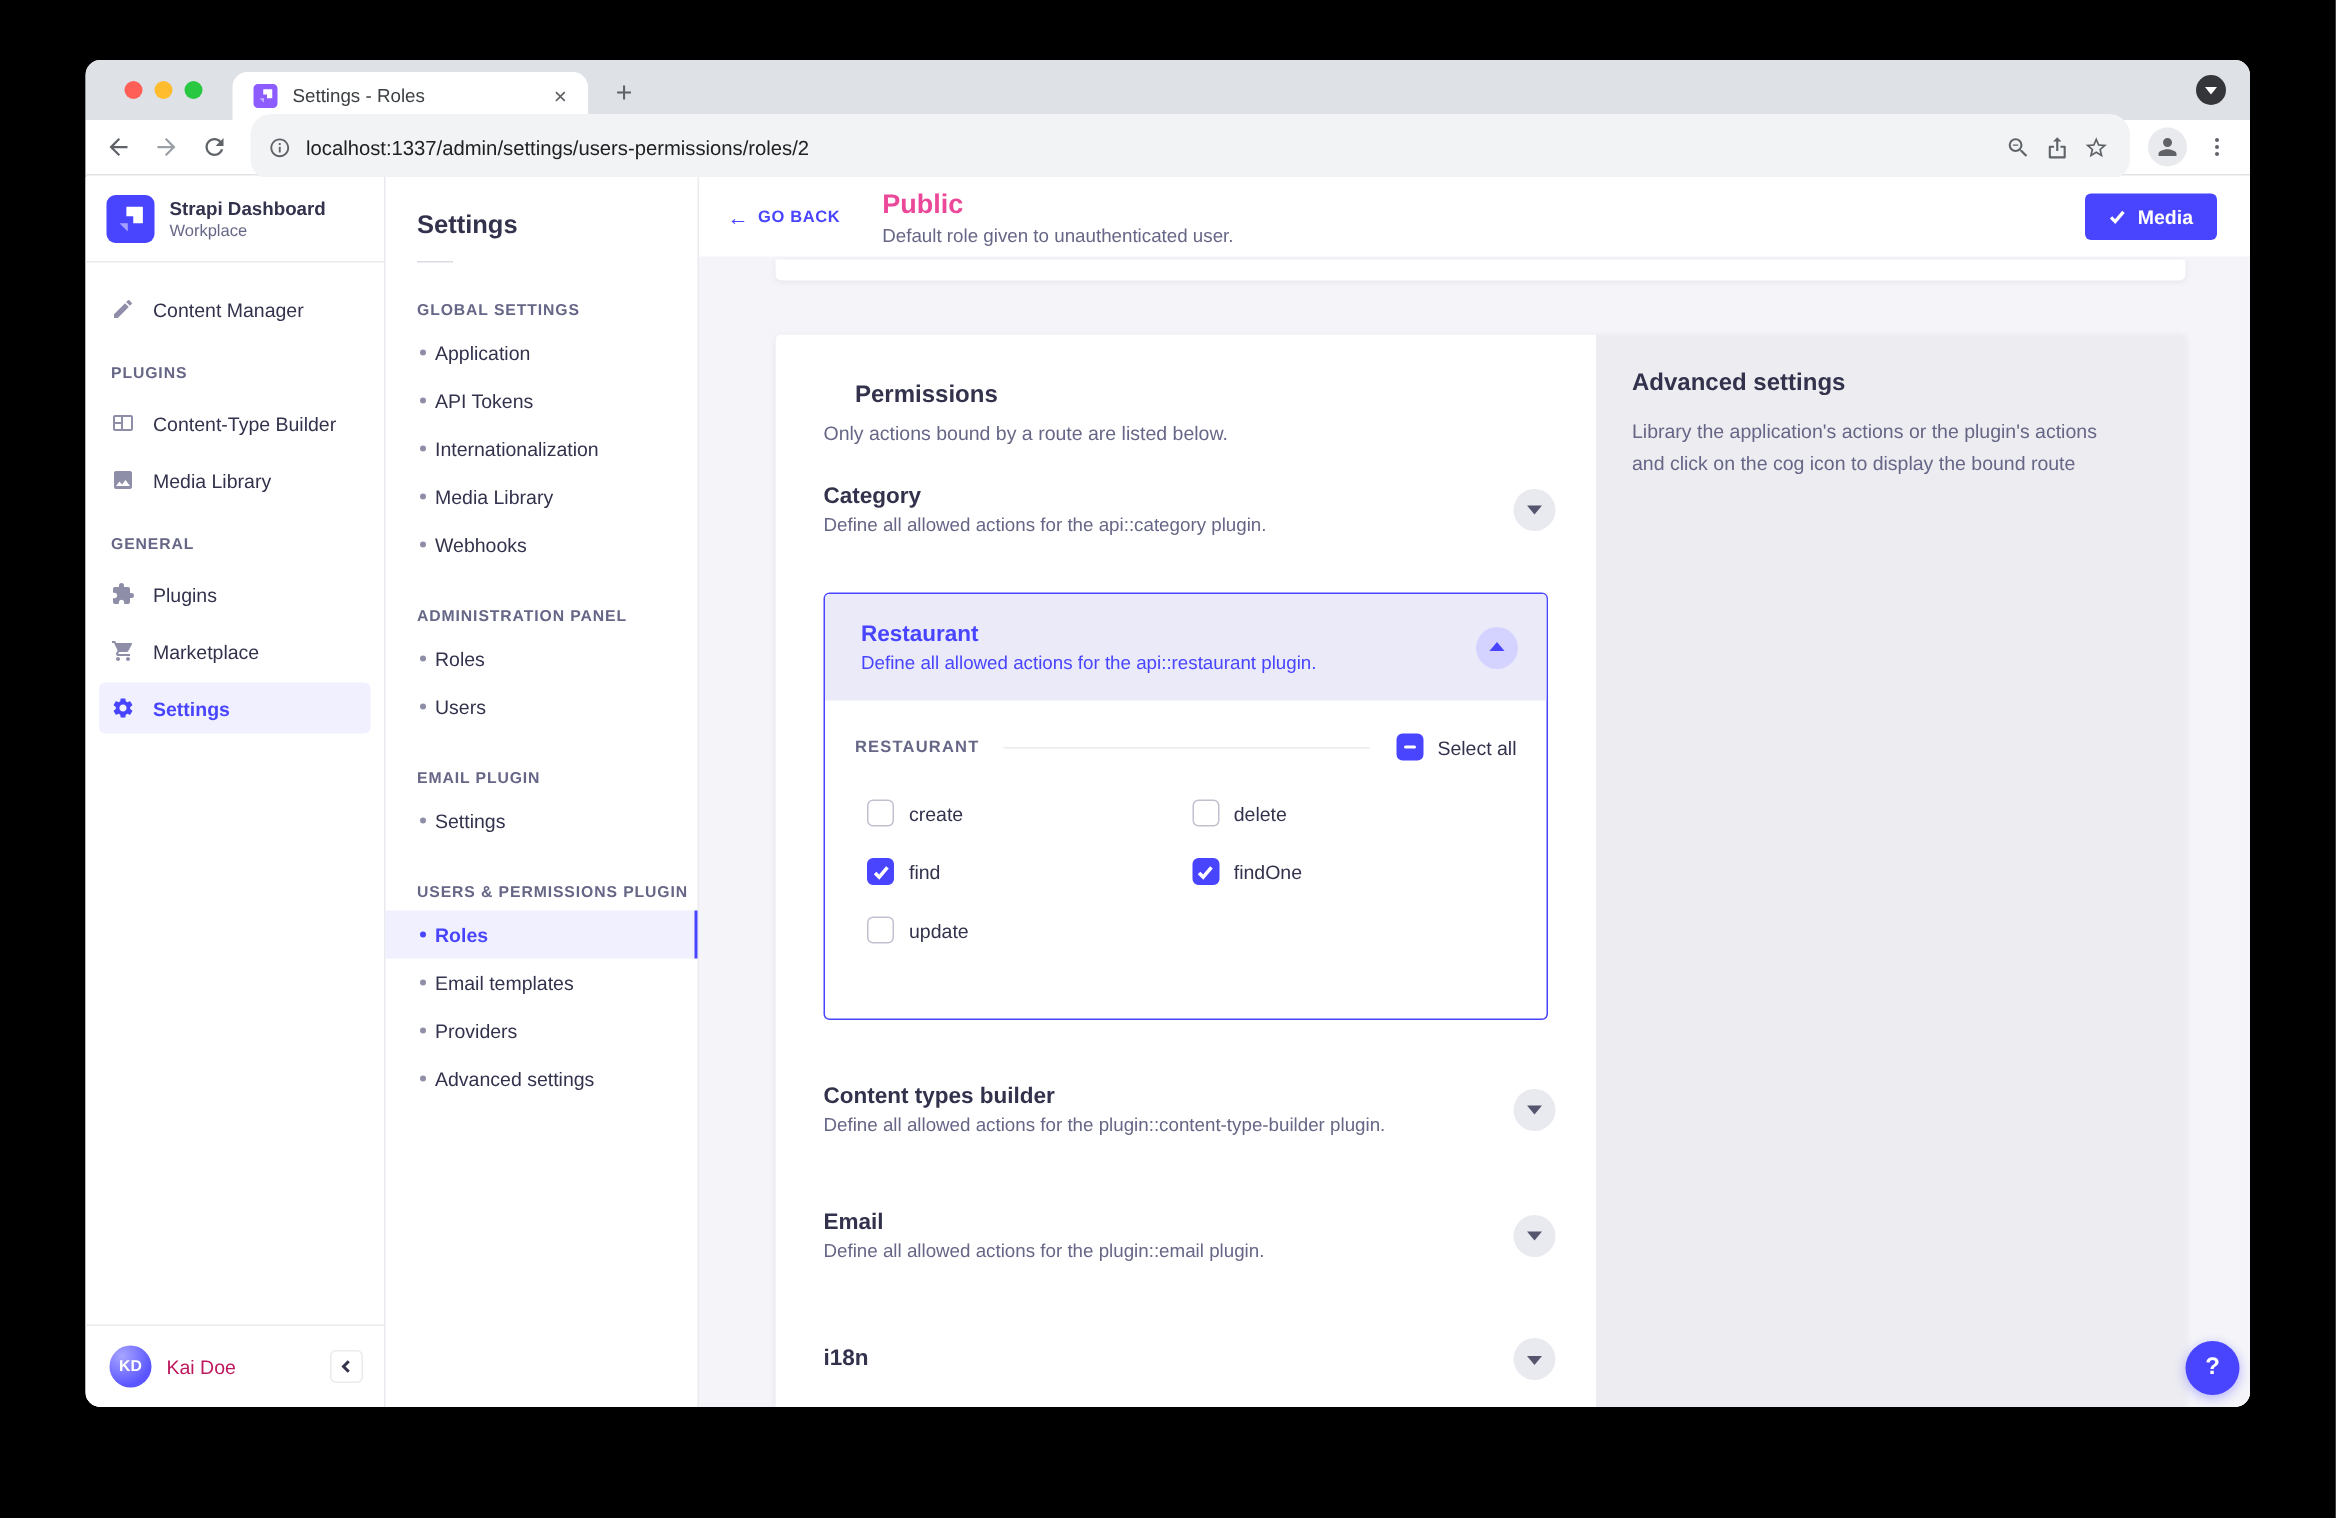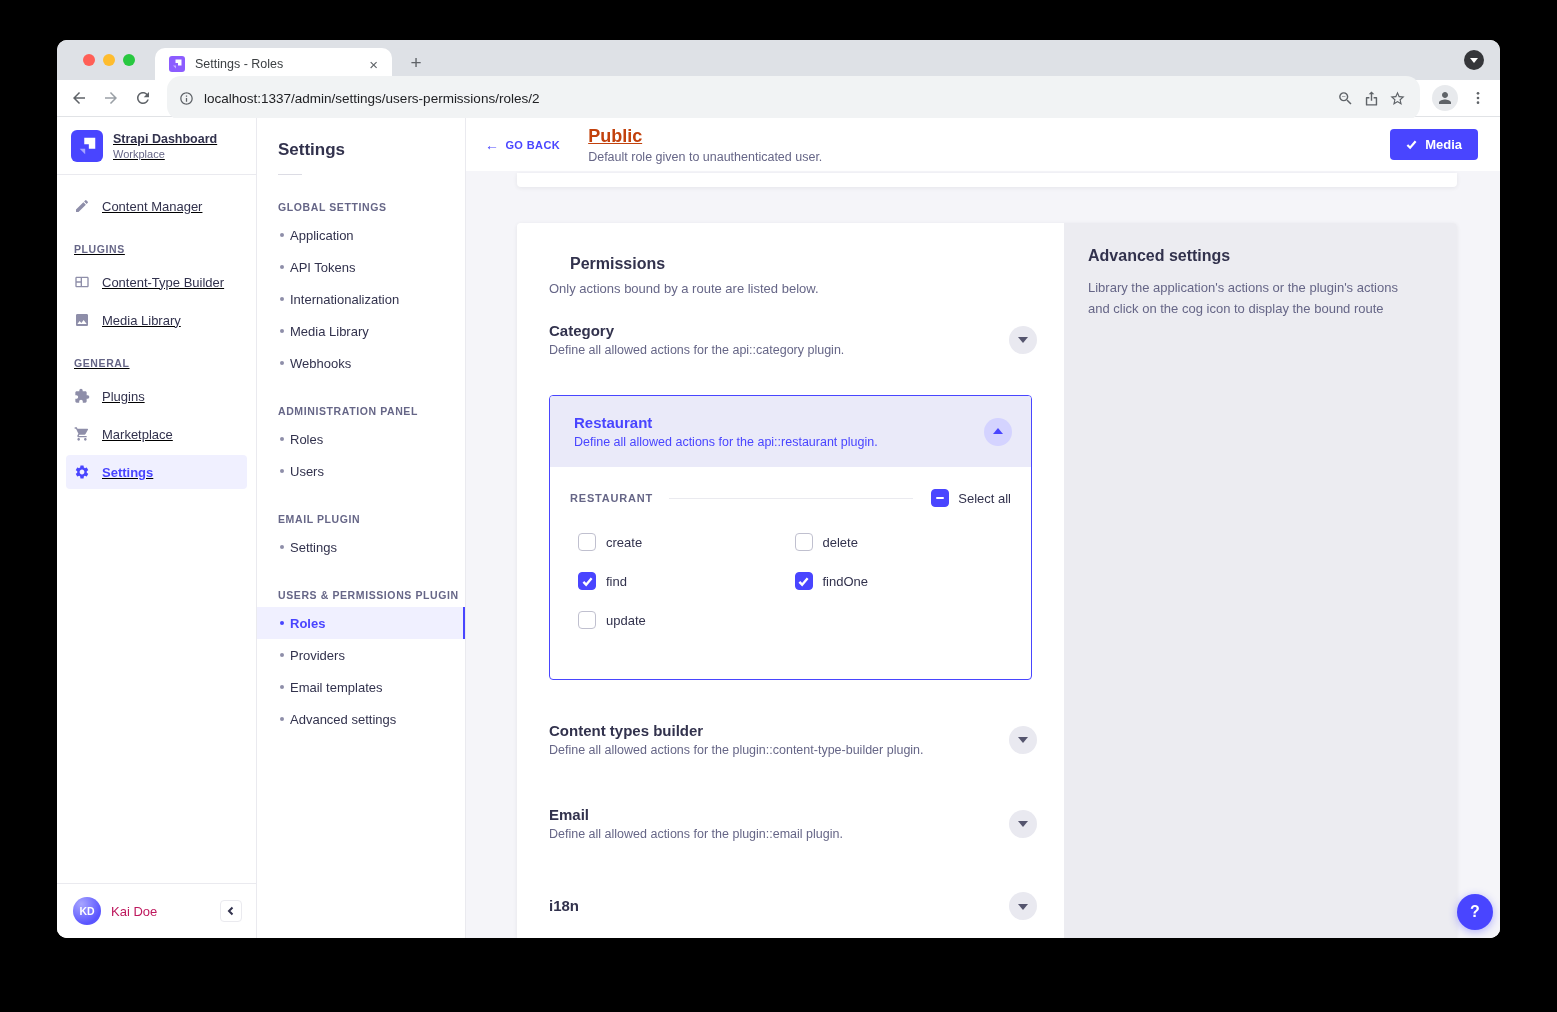--- a/index.html
+++ b/index.html
@@ -40,21 +40,21 @@
   .chrome-avatar { width:26px; height:26px; border-radius:50%; background:#e8eaed; margin-left:12px;
     display:flex; align-items:center; justify-content:center; }
   .chrome-avatar svg { width:18px; height:18px; fill:#5f6368; }
   .kebab { width:24px; height:24px; margin:0 10px 0 8px; display:flex; align-items:center; justify-content:center; }
   .kebab svg { width:16px; height:16px; fill:#5f6368; }
 
   
   .app { position:absolute; top:78px; left:0; right:0; bottom:0; display:flex; background:#f5f5f9; }
 
   
-  .mainnav { width:200px; background:#fff; border-right:1px solid #eaeaef; position:relative; flex:0 0 200px;text-decoration:underline; }
+  .mainnav { width:200px; background:#fff; border-right:1px solid #eaeaef; position:relative; flex:0 0 200px; }
   .brand { display:flex; align-items:center; padding:12px 14px; height:57px; border-bottom:1px solid #eaeaef; }
   .logo { width:32px; height:32px; border-radius:6px; background:#4945ff; position:relative; flex:0 0 32px; }
   .logo svg { position:absolute; inset:5px; }
   .brand-text { margin-left:10px; }
   .brand-name { font-size:12.5px; font-weight:bold; color:#32324d; }
   .brand-sub { font-size:11px; color:#666687; margin-top:2px; }
   .navlist { padding:14px 9px 0 9px; }
   .navitem { height:34px; display:flex; align-items:center; border-radius:4px; padding:0 8px; margin-bottom:4px; }
   .navitem svg { width:16px; height:16px; fill:#8e8ea9; flex:0 0 16px; }
   .navitem .nlabel { font-size:13px; color:#32324d; margin-left:12px; font-weight:500; }
@@ -83,21 +83,21 @@
   .subitem.active { background:#f0f0ff; border-right:2px solid #4945ff; }
   .subitem.active .dot { background:#4945ff; }
   .subitem.active .slabel { color:#4945ff; font-weight:bold; }
 
   
   .content { flex:1; position:relative; background:#f5f5f9; overflow:hidden; }
   .chead { height:53px; background:#fff; display:flex; align-items:center; padding:0 22px 0 19px; }
   .goback { display:flex; align-items:center; color:#4945ff; font-size:11px; font-weight:bold; letter-spacing:.4px; }
   .goback .arrow { font-size:14px; margin-right:6px; font-weight:normal; }
   .headtitle { margin-left:28px; }
-  .page-title { font-size:18px; font-weight:bold; color:#c2410c;text-decoration:underline; }
+  .page-title { font-size:18px; font-weight:bold; color:#ec4899; }
   .page-sub { font-size:12.5px; color:#666687; margin-top:3px; }
   .savebtn { margin-left:auto; background:#4945ff; color:#fff; font-size:13px; font-weight:bold;
     border:none; border-radius:4px; height:31px; padding:0 16px; display:flex; align-items:center; gap:8px; }
   .savebtn svg { width:11px; height:11px; stroke:#fff; stroke-width:2.4; fill:none; }
 
   .fragment { position:absolute; left:51px; right:43px; top:55px; height:14px; background:#fff;
     border-radius:0 0 4px 4px; box-shadow:0 1px 4px rgba(33,33,52,.08); }
 
   .cards { position:absolute; left:51px; right:43px; top:105px; bottom:0; display:flex;
     border-radius:4px 4px 0 0; overflow:hidden; box-shadow:0 1px 4px rgba(33,33,52,.08); }
@@ -335,25 +335,25 @@
           <span class="slabel">Settings</span>
         </div>
 
       <div class="subsection">USERS &amp; PERMISSIONS PLUGIN</div>
       <div class="subitem active">
           <span class="dot"></span>
           <span class="slabel">Roles</span>
         </div>
       <div class="subitem">
           <span class="dot"></span>
+          <span class="slabel">Email templates</span>
+        </div>
+      <div class="subitem">
+          <span class="dot"></span>
           <span class="slabel">Providers</span>
-        </div>
-      <div class="subitem">
-          <span class="dot"></span>
-          <span class="slabel">Email templates</span>
         </div>
       <div class="subitem">
           <span class="dot"></span>
           <span class="slabel">Advanced settings</span>
         </div>
     </nav>
 
     <div class="content">
       <div class="chead">
         <span class="goback">

